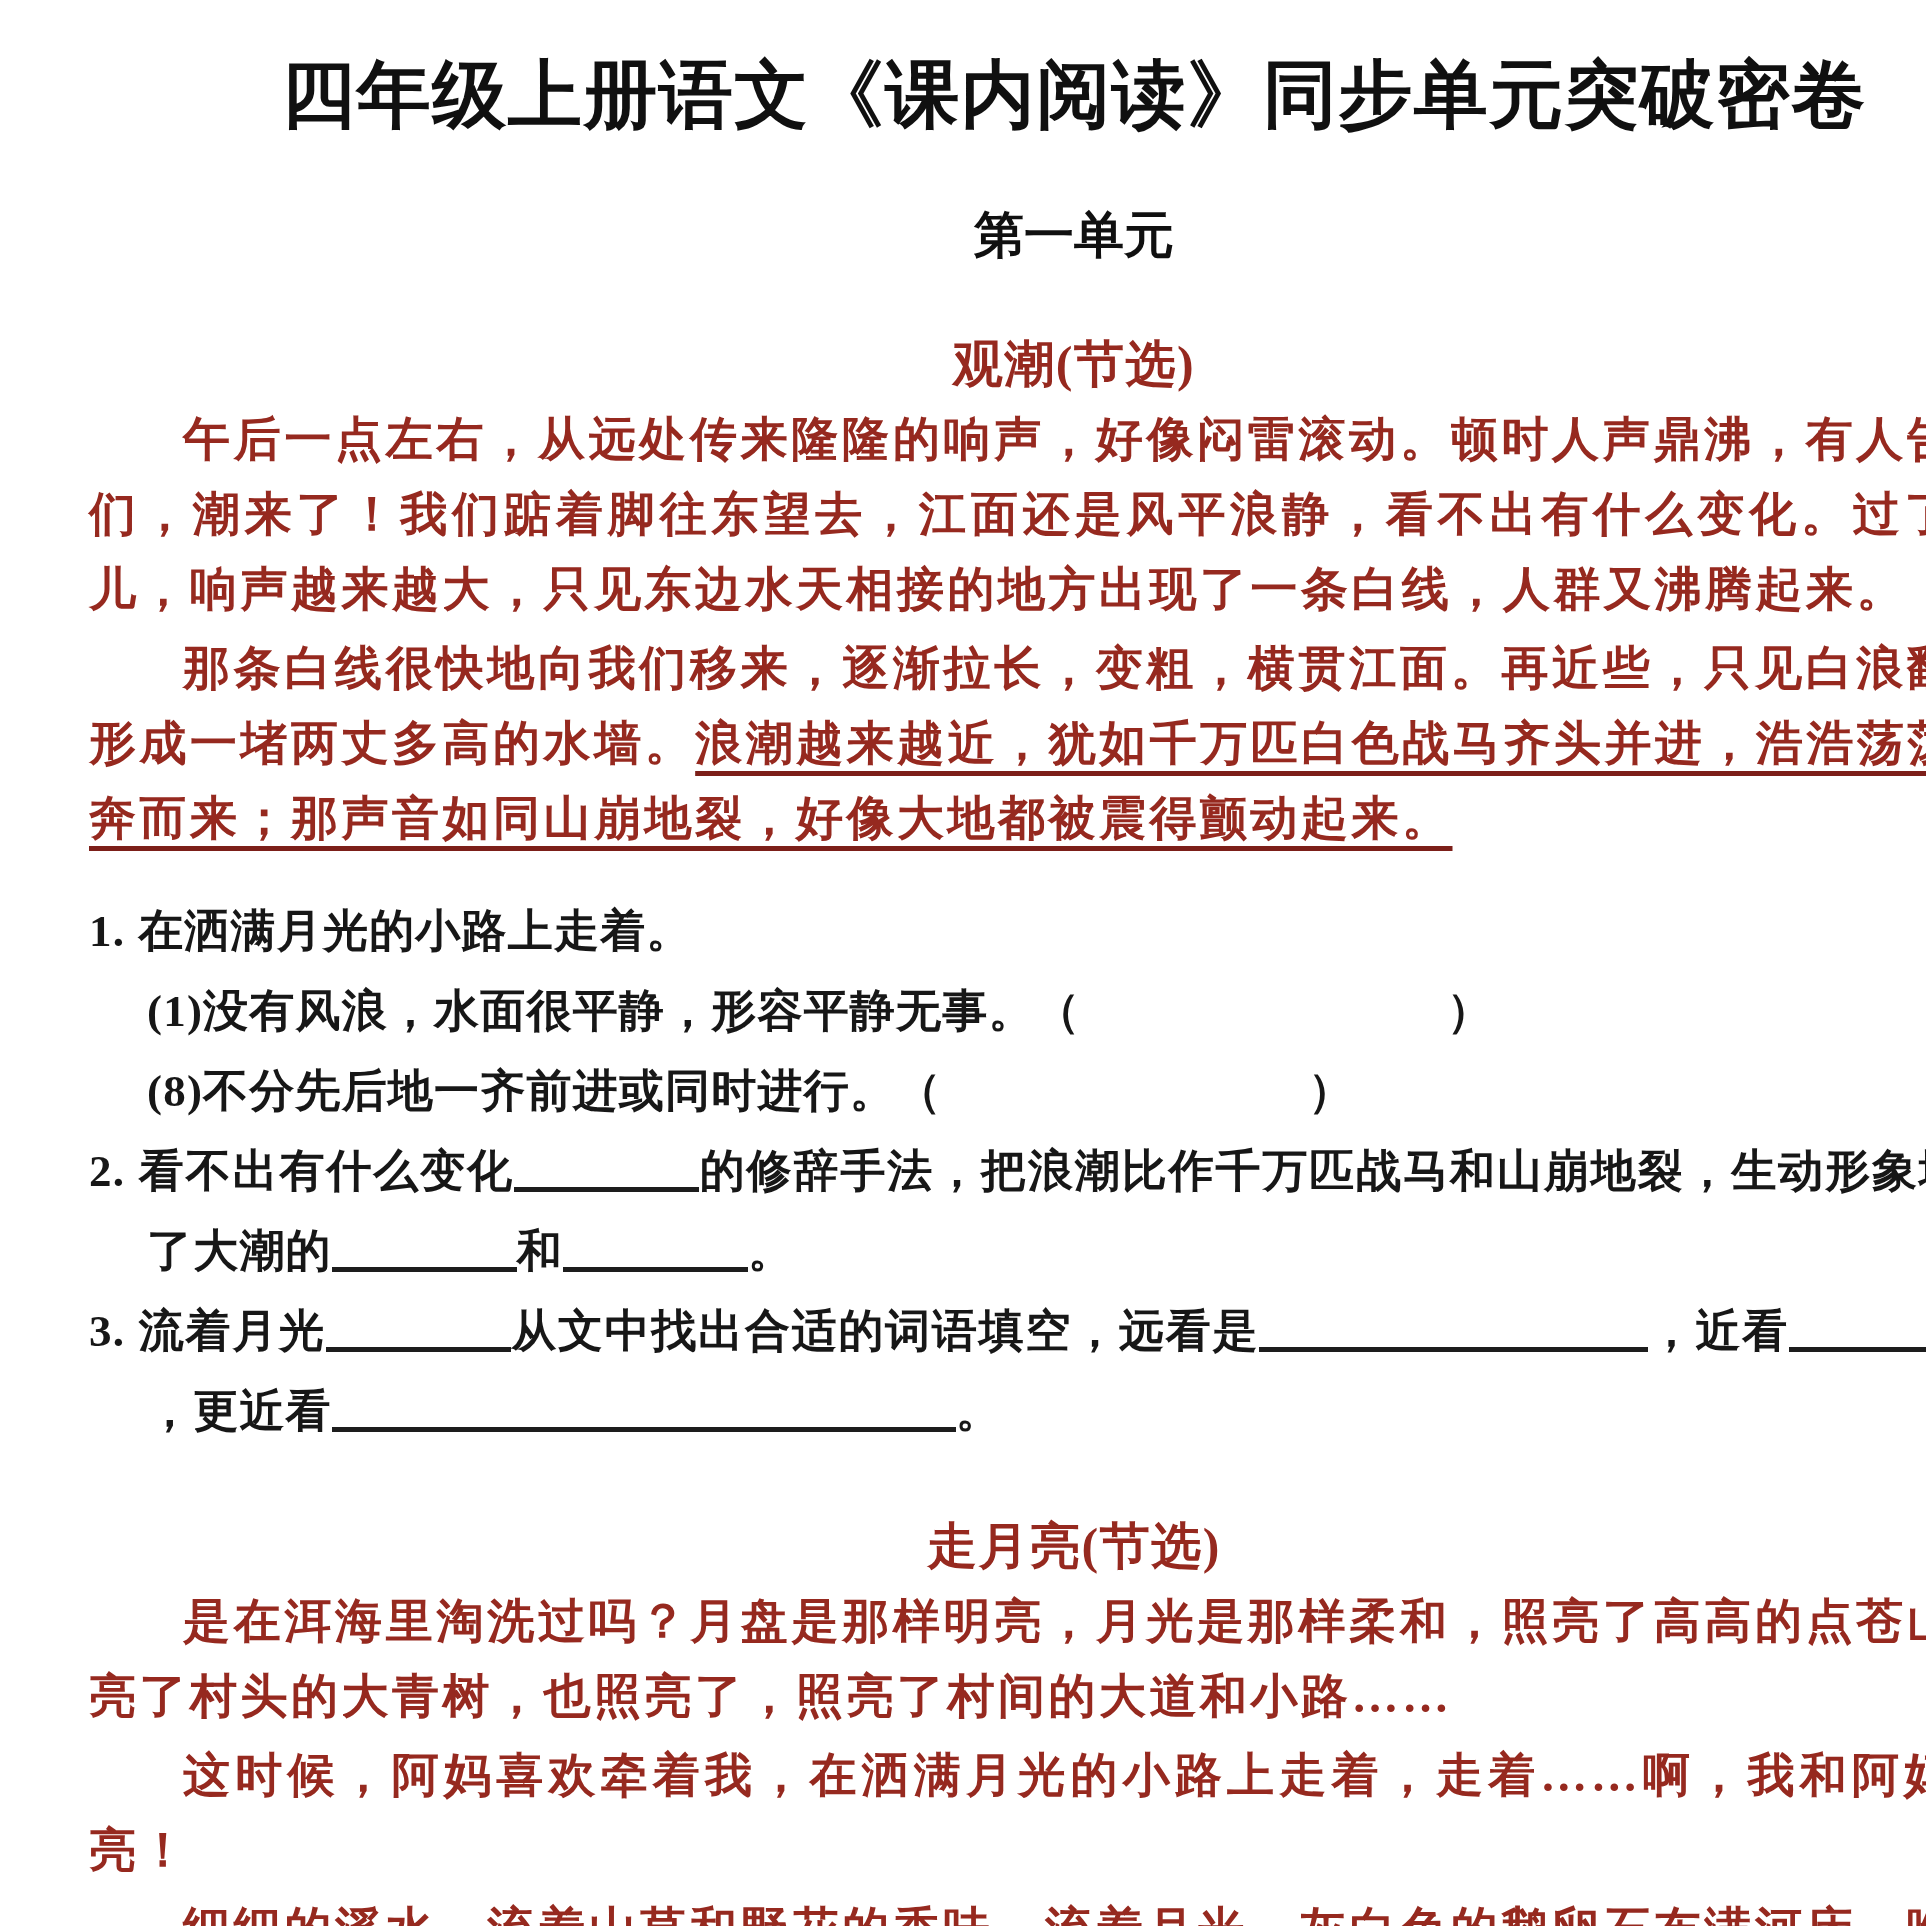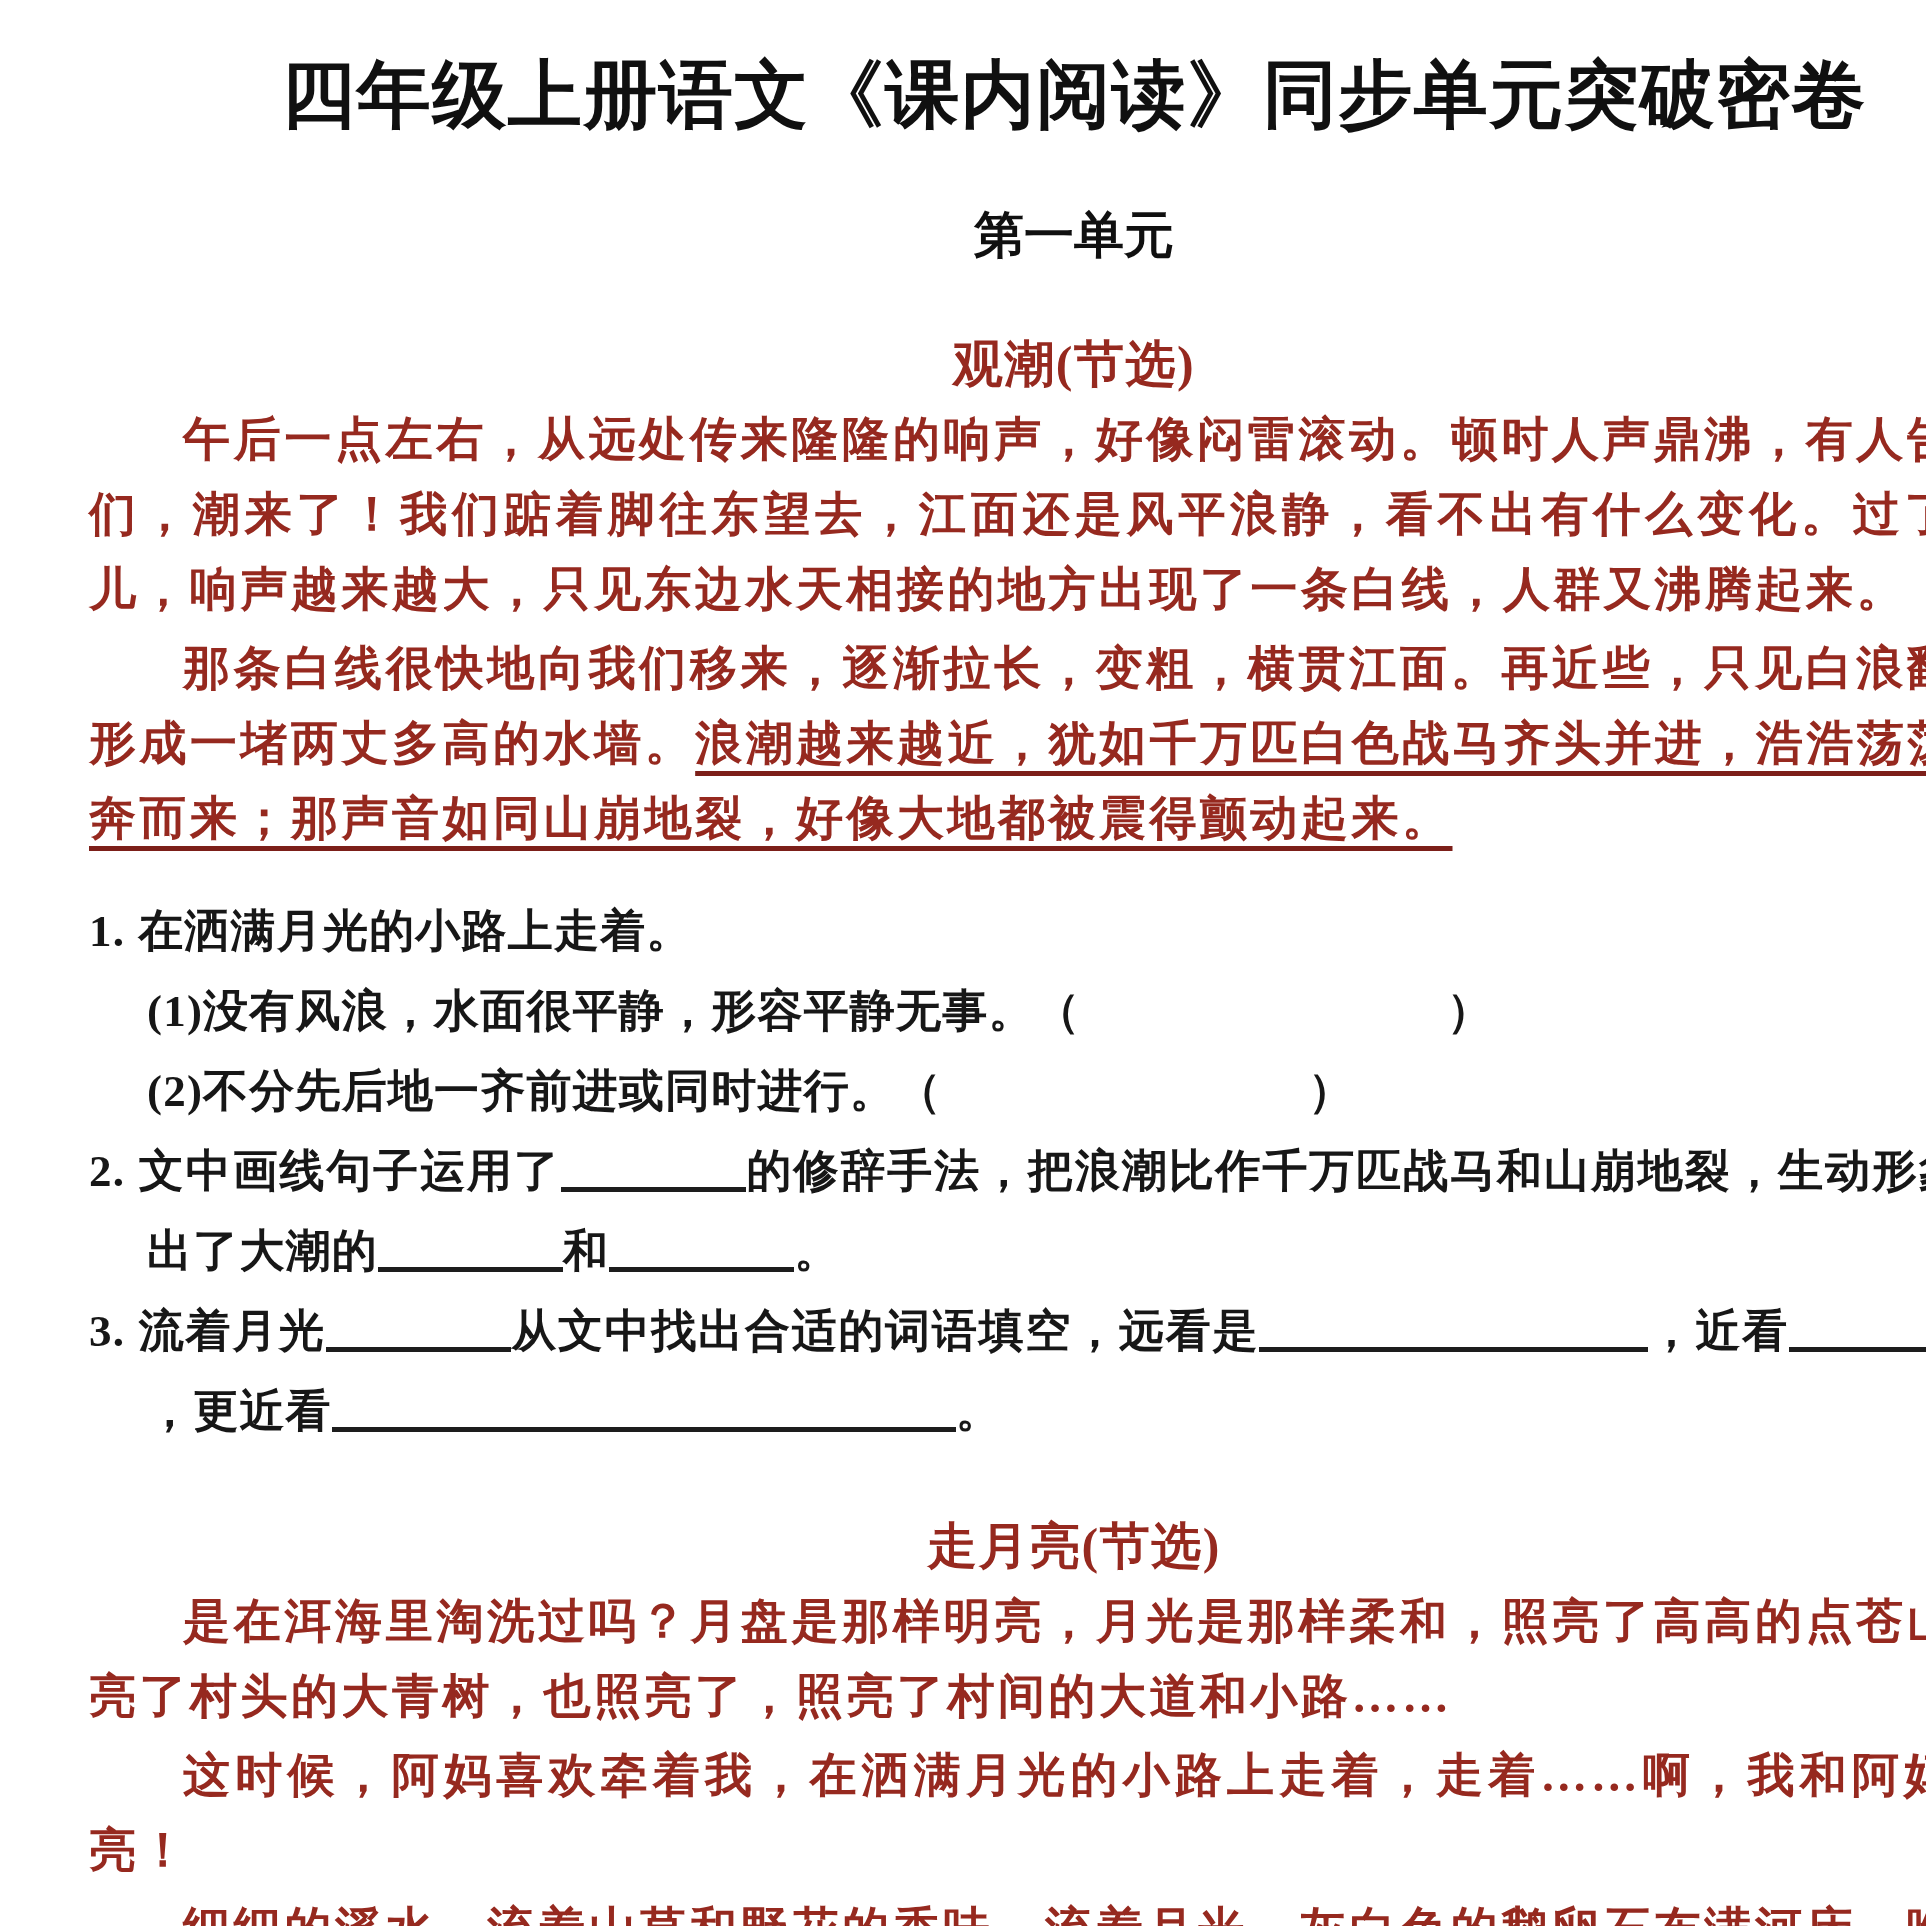--- a/index.html
+++ b/index.html
@@ -64,23 +64,23 @@
     <div class="sec-title">观潮(节选)</div>
 
     <p class="para">午后一点左右，从远处传来隆隆的响声，好像闷雷滚动。顿时人声鼎沸，有人告诉我们，潮来了！我们踮着脚往东望去，江面还是风平浪静，看不出有什么变化。过了一会儿，响声越来越大，只见东边水天相接的地方出现了一条白线，人群又沸腾起来。</p>
 
     <p class="para"><span>那条白线很快地向我们移来，逐渐拉长，变粗，横贯江面。再近些，只见白浪翻滚，形成一堵两丈多高的水墙。</span><span class="u">浪潮越来越近，犹如千万匹白色战马齐头并进，浩浩荡荡地飞奔而来；那声音如同山崩地裂，好像大地都被震得颤动起来。</span></p>
 
     <div class="q mt-q1"><span class="qnum">1.</span><span>在洒满月光的小路上走着。</span></div>
 
     <div class="q sub"><span>(1)没有风浪，水面很平静，形容平静无事。（</span><span class="gap"></span><span>）</span></div>
 
-    <div class="q sub"><span>(2)不分先后地一齐前进或同时进行。（</span><span class="gap"></span><span>）</span></div>
+    <div class="q sub"><span>(8)不分先后地一齐前进或同时进行。（</span><span class="gap"></span><span>）</span></div>
 
-    <div class="q hang"><span class="qnum">2.</span><span>文中画线句子运用了</span><span class="blank b-m"></span><span>的修辞手法，把浪潮比作千万匹战马和山崩地裂，生动形象地写出了大潮的</span><span class="blank b-m"></span><span>和</span><span class="blank b-m"></span><span>。</span></div>
+    <div class="q hang"><span class="qnum">2.</span><span>看不出有什么变化</span><span class="blank b-m"></span><span>的修辞手法，把浪潮比作千万匹战马和山崩地裂，生动形象地写出了大潮的</span><span class="blank b-m"></span><span>和</span><span class="blank b-m"></span><span>。</span></div>
 
     <div class="q hang"><span class="qnum">3.</span><span>流着月光</span><span class="blank b-m"></span><span>从文中找出合适的词语填空，远看是</span><span class="blank b-l"></span><span>，近看</span><span class="blank b-mid"></span><span>，更近看</span><span class="blank b-xl"></span><span>。</span></div>
   </section>
 
   <section>
     <div class="sec-title">走月亮(节选)</div>
 
     <p class="para">是在洱海里淘洗过吗？月盘是那样明亮，月光是那样柔和，照亮了高高的点苍山，照亮了村头的大青树，也照亮了，照亮了村间的大道和小路……</p>
     <p class="para">这时候，阿妈喜欢牵着我，在洒满月光的小路上走着，走着……啊，我和阿妈走月亮！</p>
     <p class="para">细细的溪水，流着山草和野花的香味，流着月光。灰白色的鹅卵石布满河床。哟，卵石间有多少可爱的小水塘啊，每个小水塘都抱着一个月亮！哦，阿妈，白天你在溪里洗衣裳，而我，用树叶做小船，运载许多新鲜的花瓣……哦，阿妈，我们到溪边去吧，去看看小水塘，看看水塘里的月亮，看看我采过野花的地方。</p>

